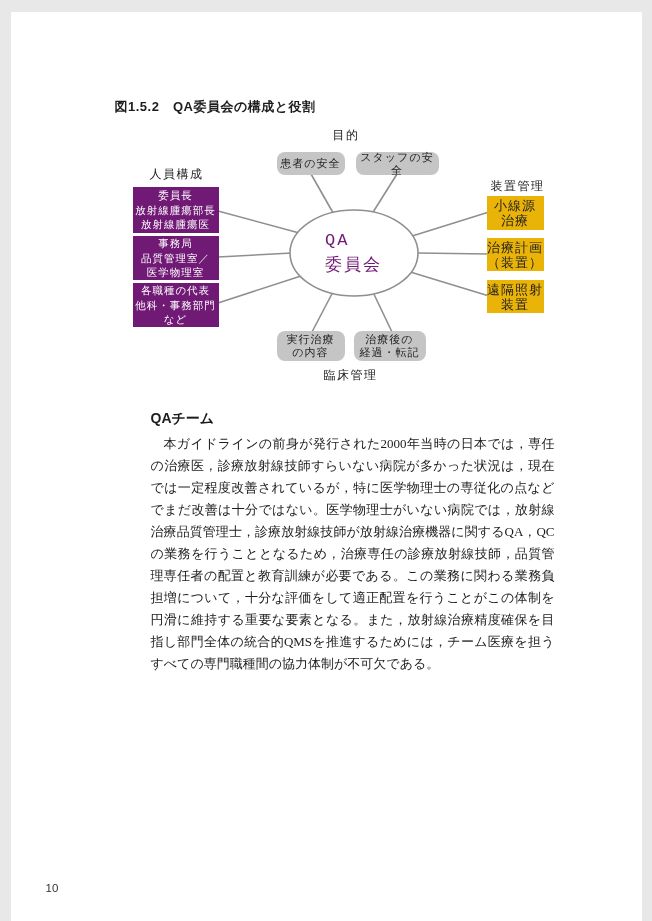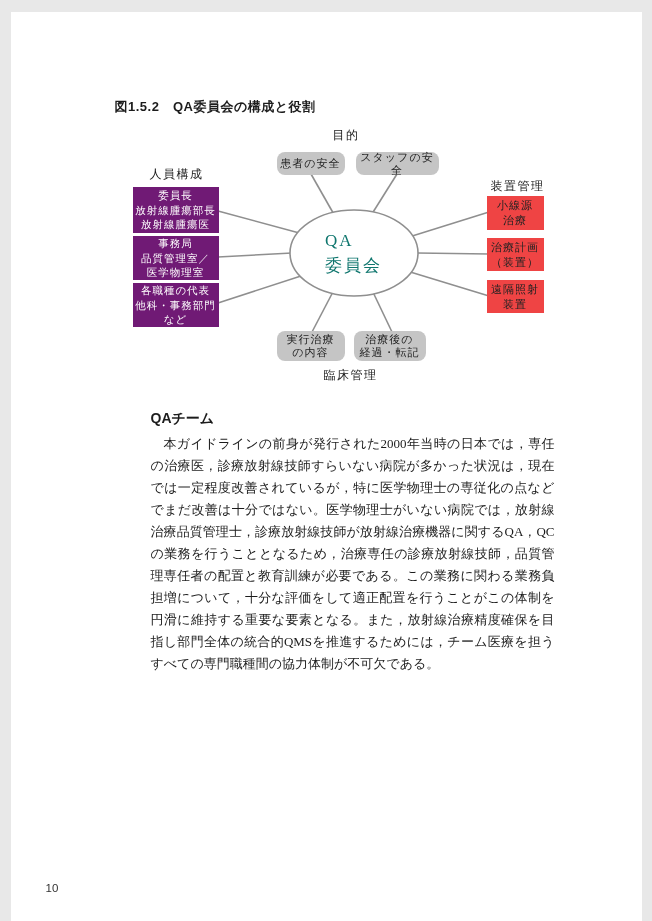--- a/index.html
+++ b/index.html
@@ -21,29 +21,29 @@
     position:absolute; font-family:"Liberation Sans","DejaVu Sans",sans-serif;
     font-size:12px; letter-spacing:1.5px; color:#1c1c1c; white-space:nowrap;
   }
 
   .box {
     position:absolute; display:flex; align-items:center; justify-content:center;
     text-align:center; white-space:pre-line;
     font-family:"Liberation Sans","DejaVu Sans",sans-serif;
   }
   .pbox { background:#701a75; color:#ffffff; font-size:10.5px; line-height:14.5px; letter-spacing:1px; }
-  .ebox { background:#ef4444; color:#222222; font-size:11px; line-height:15px; letter-spacing:1px; }
+  .ebox { background:#eab308; color:#222222; font-size:13px; line-height:15px; letter-spacing:1px; }
   .rbox { background:#c5c5c5; color:#222222; font-size:11px; line-height:13px; letter-spacing:1px; border-radius:8px; }
 
   .ellipse-label {
     position:absolute; left:279px; top:199px; width:128px; height:84px;
     display:flex; flex-direction:column; align-items:center; justify-content:center;
-    font-family:Liberation Serif, serif;
+    font-family:Liberation Mono, monospace;
     font-size:17px; letter-spacing:2px; line-height:25px; white-space:pre-line;
-    color:#0f766e;
+    color:#701a75;
   }
 
   .body-text { position:absolute; left:140px; top:398px; width:404px; }
   .body-heading {
     font-family:"Liberation Sans","DejaVu Sans",sans-serif;
     font-weight:bold; font-size:14px; margin:0 0 5px 0;
   }
   .para {
     font-size:13px; line-height:22px; margin:0;
     text-align:justify; text-indent:1em; color:#1c1c1c;

